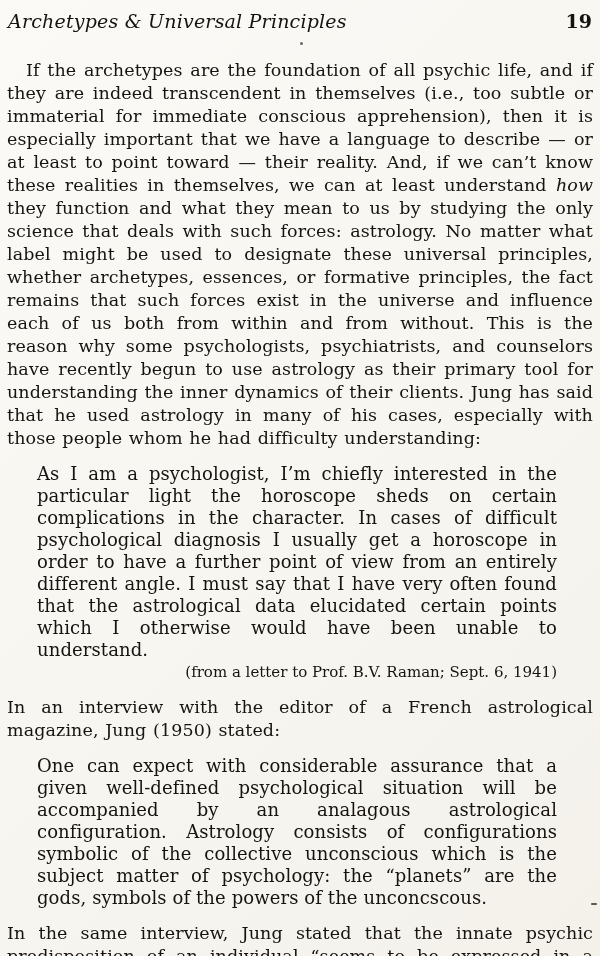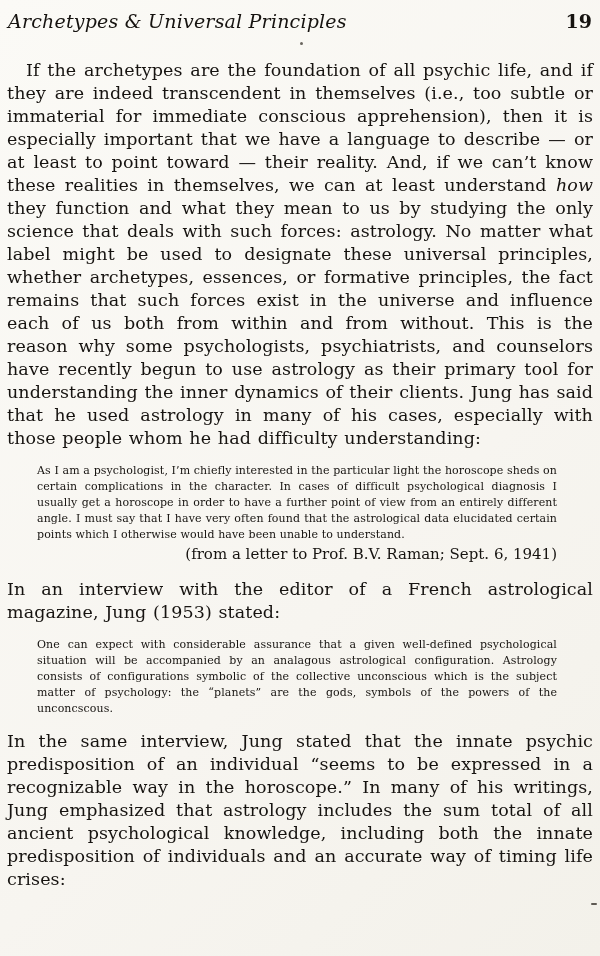--- a/index.html
+++ b/index.html
@@ -52,22 +52,22 @@
   .body-para.indent {
     text-indent: 19px;
   }
   .body-para em {
     font-style: italic;
   }
   blockquote.quote {
     margin: 13px 36px 13px 30px;
   }
   .quote-text {
-    font-size: 11px;
-    line-height: 16px;
+    font-size: 18px;
+    line-height: 22px;
     text-align: justify;
     letter-spacing: 0.1px;
   }
   .quote-attribution {
     font-size: 15px;
     line-height: 20.5px;
     text-align: right;
     margin-top: 1px;
   }
   .scan-artifact {
@@ -99,21 +99,21 @@
 
   <main class="page-body">
 
     <p class="body-para indent"><span>If the archetypes are the foundation of all psychic life, and if they are indeed transcendent in themselves (i.e., too subtle or immaterial for immediate conscious apprehension), then it is especially important that we have a language to describe — or at least to point toward — their reality. And, if we can’t know these realities in themselves, we can at least understand </span><em>how</em><span> they function and what they mean to us by studying the only science that deals with such forces: astrology. No matter what label might be used to designate these universal principles, whether archetypes, essences, or formative principles, the fact remains that such forces exist in the universe and influence each of us both from within and from without. This is the reason why some psychologists, psychiatrists, and counselors have recently begun to use astrology as their primary tool for understanding the inner dynamics of their clients. Jung has said that he used astrology in many of his cases, especially with those people whom he had difficulty understanding:</span></p>
 
     <blockquote class="quote">
       <p class="quote-text">As I am a psychologist, I’m chiefly interested in the particular light the horoscope sheds on certain complications in the character. In cases of difficult psychological diagnosis I usually get a horoscope in order to have a further point of view from an entirely different angle. I must say that I have very often found that the astrological data elucidated certain points which I otherwise would have been unable to understand.</p>
       <p class="quote-attribution">(from a letter to Prof. B.V. Raman; Sept. 6, 1941)</p>
     </blockquote>
 
-    <p class="body-para">In an interview with the editor of a French astrological magazine, Jung (1953) stated:</p>
+    <p class="body-para">In an interview with the editor of a French astrological magazine, Jung (1950) stated:</p>
 
     <blockquote class="quote">
       <p class="quote-text">One can expect with considerable assurance that a given well-defined psychological situation will be accompanied by an analagous astrological configuration. Astrology consists of configurations symbolic of the collective unconscious which is the subject matter of psychology: the “planets” are the gods, symbols of the powers of the unconcscous.</p>
     </blockquote>
 
     <p class="body-para">In the same interview, Jung stated that the innate psychic predisposition of an individual “seems to be expressed in a recognizable way in the horoscope.” In many of his writings, Jung emphasized that astrology includes the sum total of all ancient psychological knowledge, including both the innate predisposition of individuals and an accurate way of timing life crises:</p>
 
   </main>
 
   <div class="scan-artifact artifact-dot"></div>

